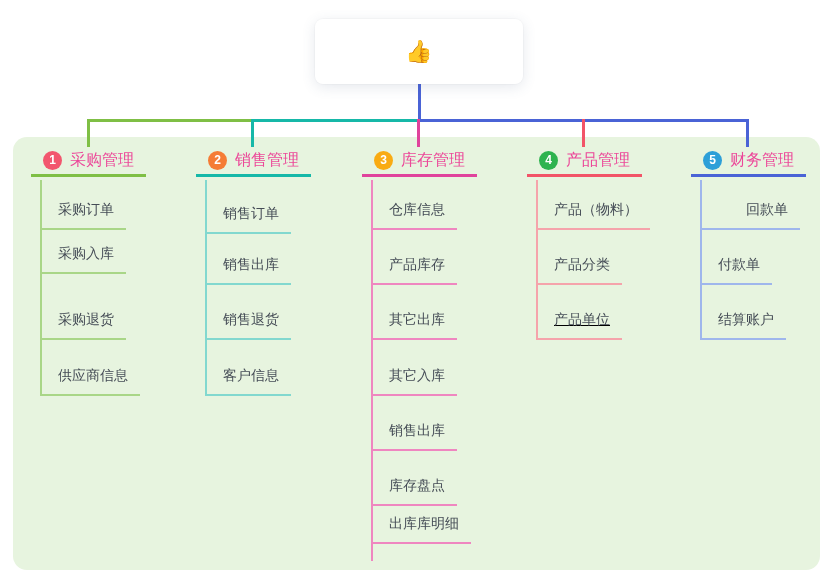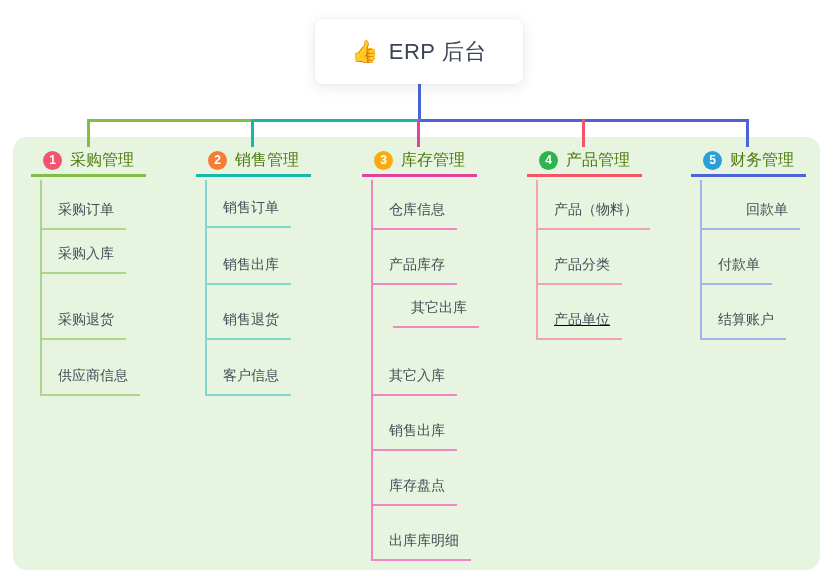--- a/index.html
+++ b/index.html
@@ -27,21 +27,21 @@
 
   
   .branch { position:absolute; top:0; }
   .branch-header { position:absolute; left:0; top:146px; width:115px; height:31px;
                    border-bottom:3px solid transparent;
                    display:flex; align-items:center; gap:8px; padding-left:12px;
                    cursor:default; }
   .badge { width:19px; height:19px; border-radius:50%; flex:0 0 19px;
            display:flex; align-items:center; justify-content:center;
            color:#ffffff; font-size:12px; font-weight:bold; }
-  .branch-label { font-size:16px; color:#4d7c0f; white-space:nowrap; }
+  .branch-label { font-size:16px; color:#ec4899; white-space:nowrap; }
   .spine { position:absolute; left:9px; top:180px; width:2px; }
   .child { position:absolute; left:9px; height:42px;
            border-bottom:2px solid transparent;
            display:flex; align-items:flex-end;
            padding:0 12px 9px 18px; white-space:nowrap; }
   .child-label { font-size:14px; color:#454c56; }
 </style>
 </head>
 <body>
 
@@ -54,21 +54,20 @@
   <div class="hline" style="left: 253px; top: 119px; width: 165px; background-color: rgb(22, 184, 168);"></div>
   <div class="hline" style="left: 418px; top: 119px; width: 331px; background-color: rgb(74, 99, 214);"></div>
   <div class="drop" style="left: 87px; top: 119px; height: 28px; background-color: rgb(127, 191, 69);"></div>
   <div class="drop" style="left: 251px; top: 119px; height: 28px; background-color: rgb(22, 184, 168);"></div>
   <div class="drop" style="left: 417px; top: 119px; height: 28px; background-color: rgb(224, 67, 156);"></div>
   <div class="drop" style="left: 582px; top: 119px; height: 28px; background-color: rgb(242, 84, 104);"></div>
   <div class="drop" style="left: 746px; top: 119px; height: 28px; background-color: rgb(74, 99, 214);"></div>
 
   <div class="root-node">
     <span class="root-icon">👍</span>
-    <span class="root-title">ERP 后台</span>
   </div>
 
   <div class="branch" style="left:31px">
     <div class="branch-header" style="border-bottom-color: rgb(127, 191, 69);">
       <span class="badge" style="background-color: rgb(242, 86, 110);">1</span>
       <span class="branch-label">采购管理</span>
     </div>
     <div class="spine" style="height: 216px; background-color: rgb(169, 214, 135);"></div>
     <div class="child" style="top: 188px; border-bottom-color: rgb(169, 214, 135);">
         <span class="child-label">采购订单</span>
@@ -83,21 +82,21 @@
         <span class="child-label">供应商信息</span>
       </div>
   </div>
 
   <div class="branch" style="left:196px">
     <div class="branch-header" style="border-bottom-color: rgb(22, 184, 168);">
       <span class="badge" style="background-color: rgb(245, 124, 53);">2</span>
       <span class="branch-label">销售管理</span>
     </div>
     <div class="spine" style="height: 216px; background-color: rgb(130, 216, 207);"></div>
-    <div class="child" style="top: 186px; border-bottom-color: rgb(130, 216, 207);">
+    <div class="child" style="top: 192px; border-bottom-color: rgb(130, 216, 207);">
         <span class="child-label">销售订单</span>
       </div>
     <div class="child" style="top: 243px; border-bottom-color: rgb(130, 216, 207);">
         <span class="child-label">销售出库</span>
       </div>
     <div class="child" style="top: 298px; border-bottom-color: rgb(130, 216, 207);">
         <span class="child-label">销售退货</span>
       </div>
     <div class="child" style="top: 354px; border-bottom-color: rgb(130, 216, 207);">
         <span class="child-label">客户信息</span>
@@ -109,33 +108,33 @@
       <span class="badge" style="background-color: rgb(249, 171, 18);">3</span>
       <span class="branch-label">库存管理</span>
     </div>
     <div class="spine" style="height: 381px; background-color: rgb(239, 134, 192);"></div>
     <div class="child" style="top: 188px; border-bottom-color: rgb(239, 134, 192);">
         <span class="child-label">仓库信息</span>
       </div>
     <div class="child" style="top: 243px; border-bottom-color: rgb(239, 134, 192);">
         <span class="child-label">产品库存</span>
       </div>
-    <div class="child" style="top: 286px; border-bottom-color: rgb(239, 134, 192); margin-left: 22px;">
+    <div class="child" style="top: 298px; border-bottom-color: rgb(239, 134, 192);">
         <span class="child-label">其它出库</span>
       </div>
     <div class="child" style="top: 354px; border-bottom-color: rgb(239, 134, 192);">
         <span class="child-label">其它入库</span>
       </div>
     <div class="child" style="top: 409px; border-bottom-color: rgb(239, 134, 192);">
         <span class="child-label">销售出库</span>
       </div>
     <div class="child" style="top: 464px; border-bottom-color: rgb(239, 134, 192);">
         <span class="child-label">库存盘点</span>
       </div>
-    <div class="child" style="top: 519px; border-bottom-color: rgb(239, 134, 192);">
+    <div class="child" style="top: 502px; border-bottom-color: rgb(239, 134, 192);">
         <span class="child-label">出库库明细</span>
       </div>
   </div>
 
   <div class="branch" style="left:527px">
     <div class="branch-header" style="border-bottom-color: rgb(242, 84, 104);">
       <span class="badge" style="background-color: rgb(46, 179, 79);">4</span>
       <span class="branch-label">产品管理</span>
     </div>
     <div class="spine" style="height: 160px; background-color: rgb(245, 163, 171);"></div>

